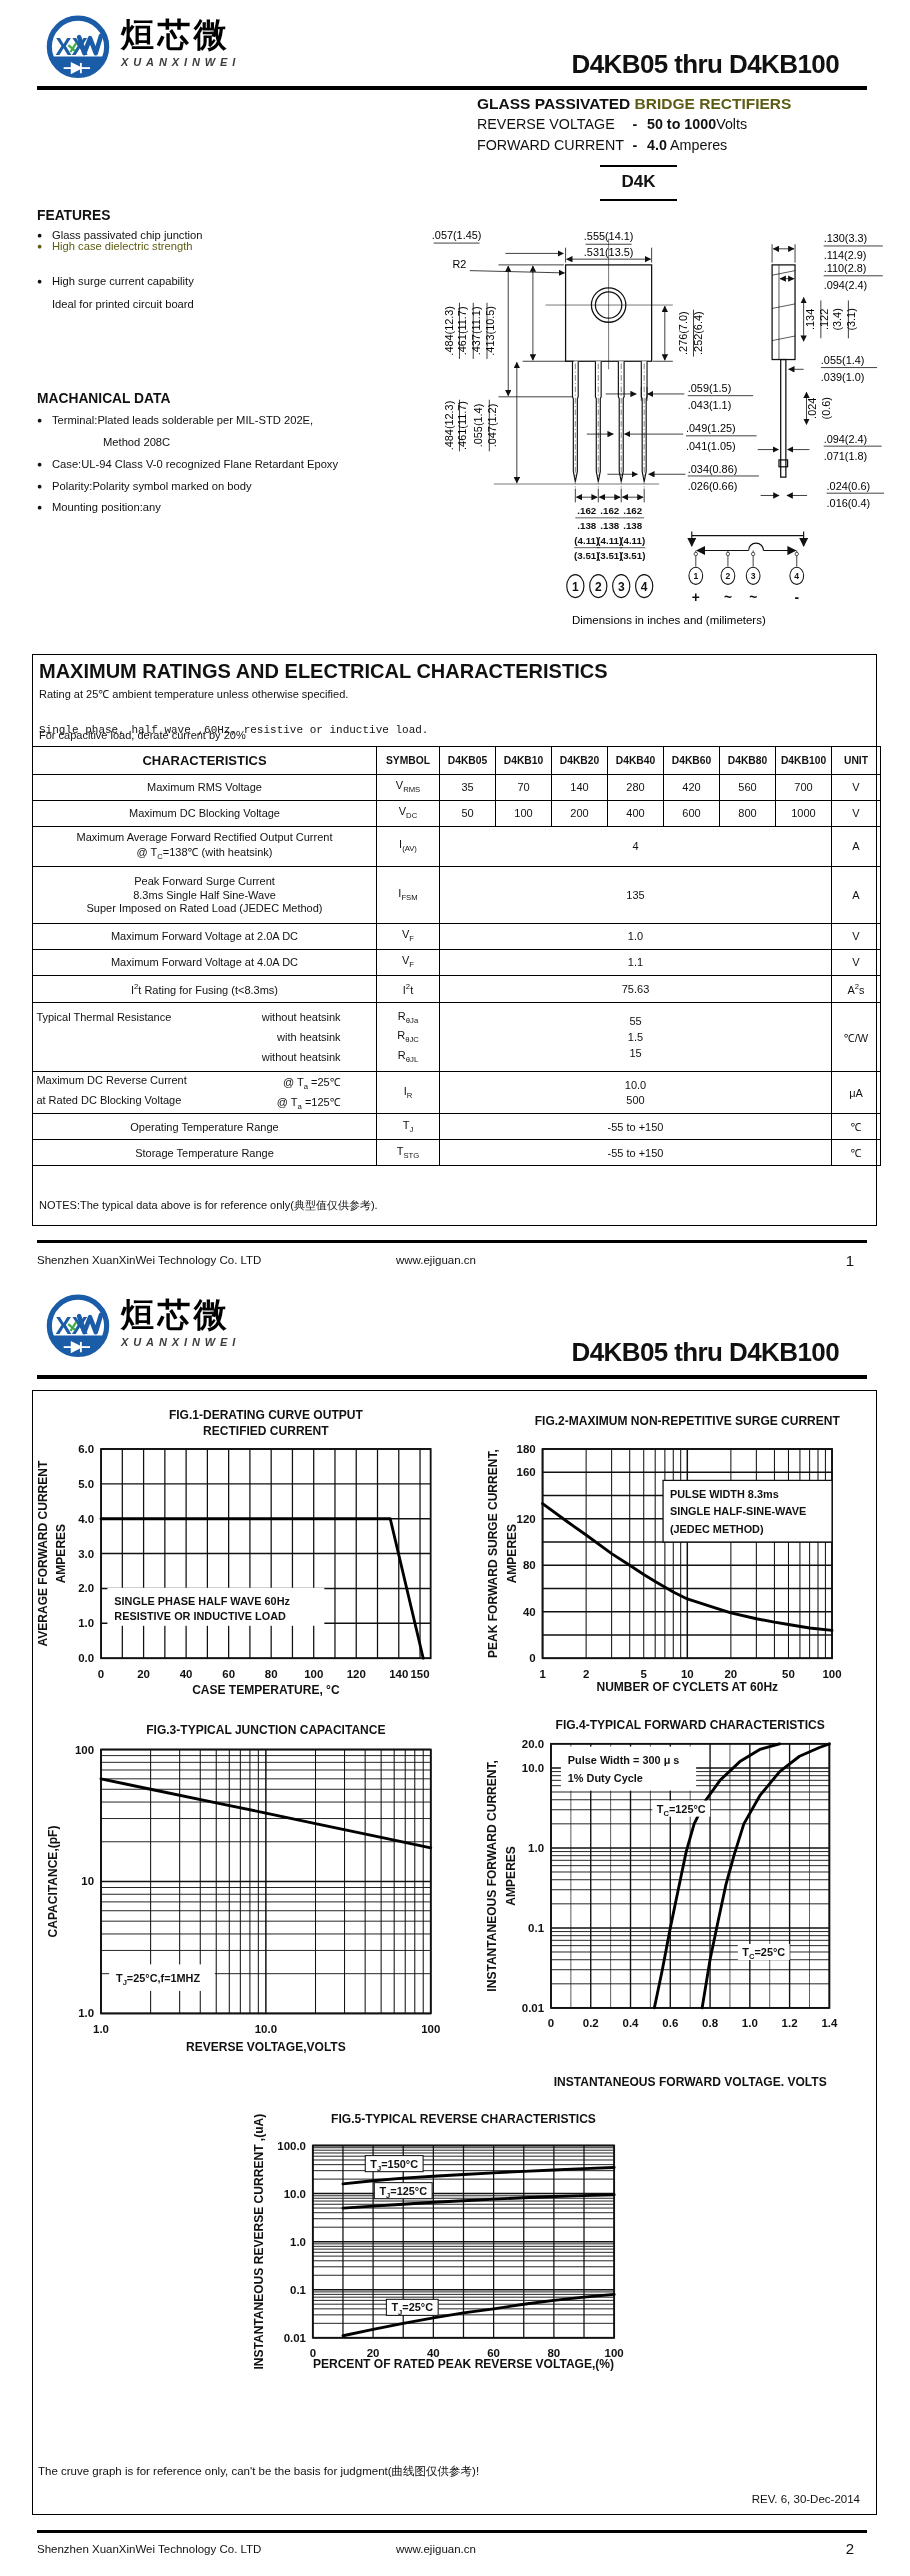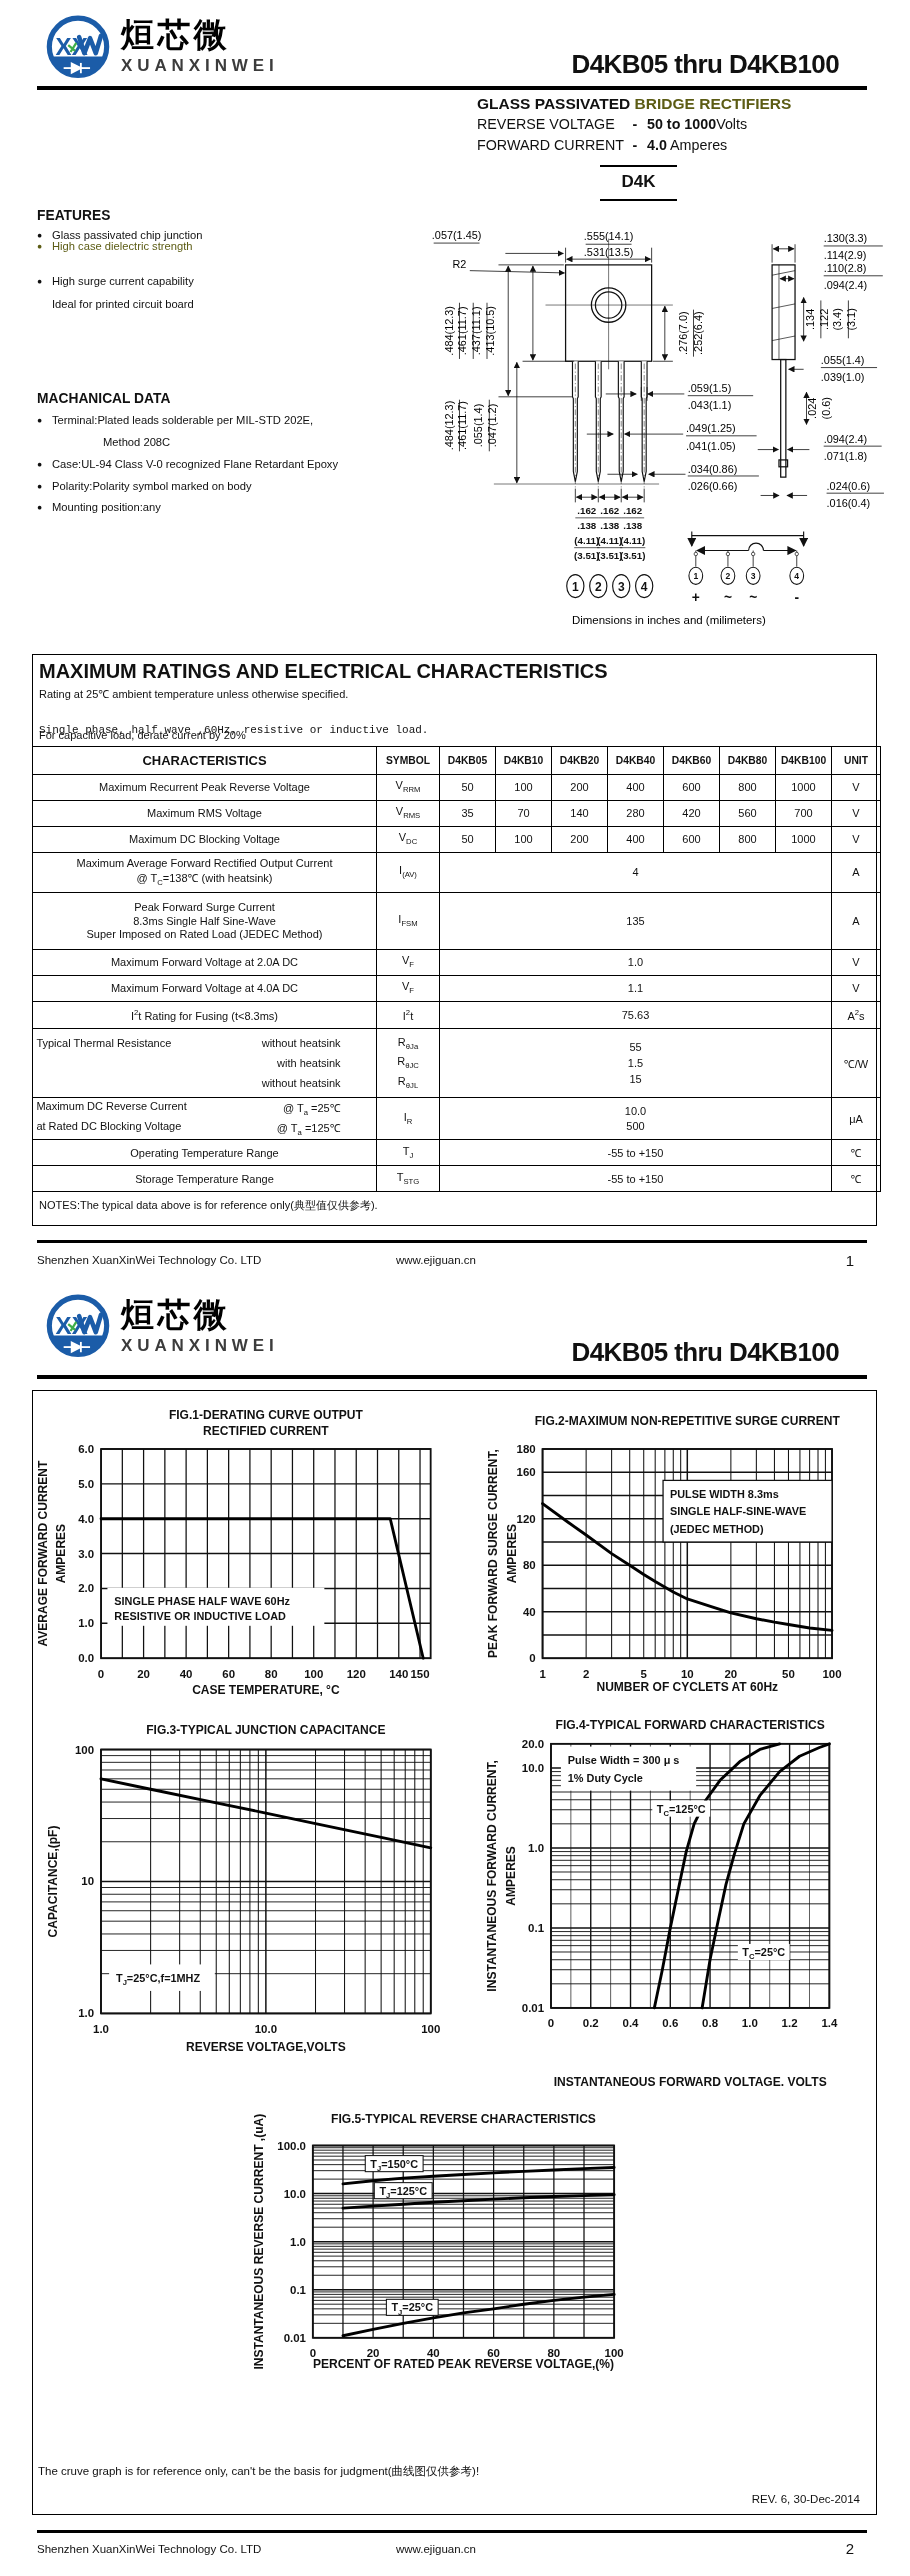--- a/index.html
+++ b/index.html
@@ -29,21 +29,21 @@
   table.ratings th{font-weight:bold;font-size:10.3px;}
   td.chrcell{text-align:left;padding-left:5.7px;}
   .cl{display:flex;}
   .cl .r{margin-left:auto;margin-right:32px;}
   sub{font-size:70%;} sup{font-size:70%;}
   .footer-co{font-size:11.5px;}
   .pageno{font-size:15px;}
   .note20{font-size:11.5px;}
   svg text{font-family:"Liberation Sans",sans-serif;}
   .logo-cn{font-size:33px;font-weight:900;letter-spacing:3.4px;line-height:1;color:#000;}
-  .logo-en{font-size:17px;font-weight:bold;letter-spacing:4.9px;color:#3c3c3c;margin-top:5.2px;}
+  .logo-en{font-size:11px;font-weight:bold;letter-spacing:4.9px;color:#3c3c3c;margin-top:5.2px;font-style:italic;}
 </style>
 </head>
 <body>
 
 <div class="sheet">
 
   <div class="abs" style="left:43px;top:12.6px;display:flex;">
     <svg width="70" height="70" viewBox="0 0 122 122">
       <circle cx="61" cy="59" r="50" fill="none" stroke="#1b5ca8" stroke-width="9"></circle>
       <path d="M 14 76 A 50 50 0 0 0 108 76 Z" fill="#1b5ca8"></path>
@@ -330,34 +330,20 @@
             <th>D4KB10</th>
             <th>D4KB20</th>
             <th>D4KB40</th>
             <th>D4KB60</th>
             <th>D4KB80</th>
             <th>D4KB100</th>
             <th>UNIT</th>
           </tr>
         </thead>
         <tbody>
-          <tr style="height: 26px;">
-            <td class="chrcell">
-              <div style="margin:1.7px 0;">Maximum Recurrent Peak Reverse Voltage</div>
-            </td>
-            <td>V<sub>RRM</sub></td>
-            <td>50</td>
-            <td>100</td>
-            <td>200</td>
-            <td>400</td>
-            <td>600</td>
-            <td>800</td>
-            <td>1000</td>
-            <td>V</td>
-          </tr>
           <tr style="height: 26px;">
             <td class="chrcell">
               <div style="margin:1.7px 0;">Maximum RMS Voltage</div>
             </td>
             <td>V<sub>RMS</sub></td>
             <td>35</td>
             <td>70</td>
             <td>140</td>
             <td>280</td>
             <td>420</td>

